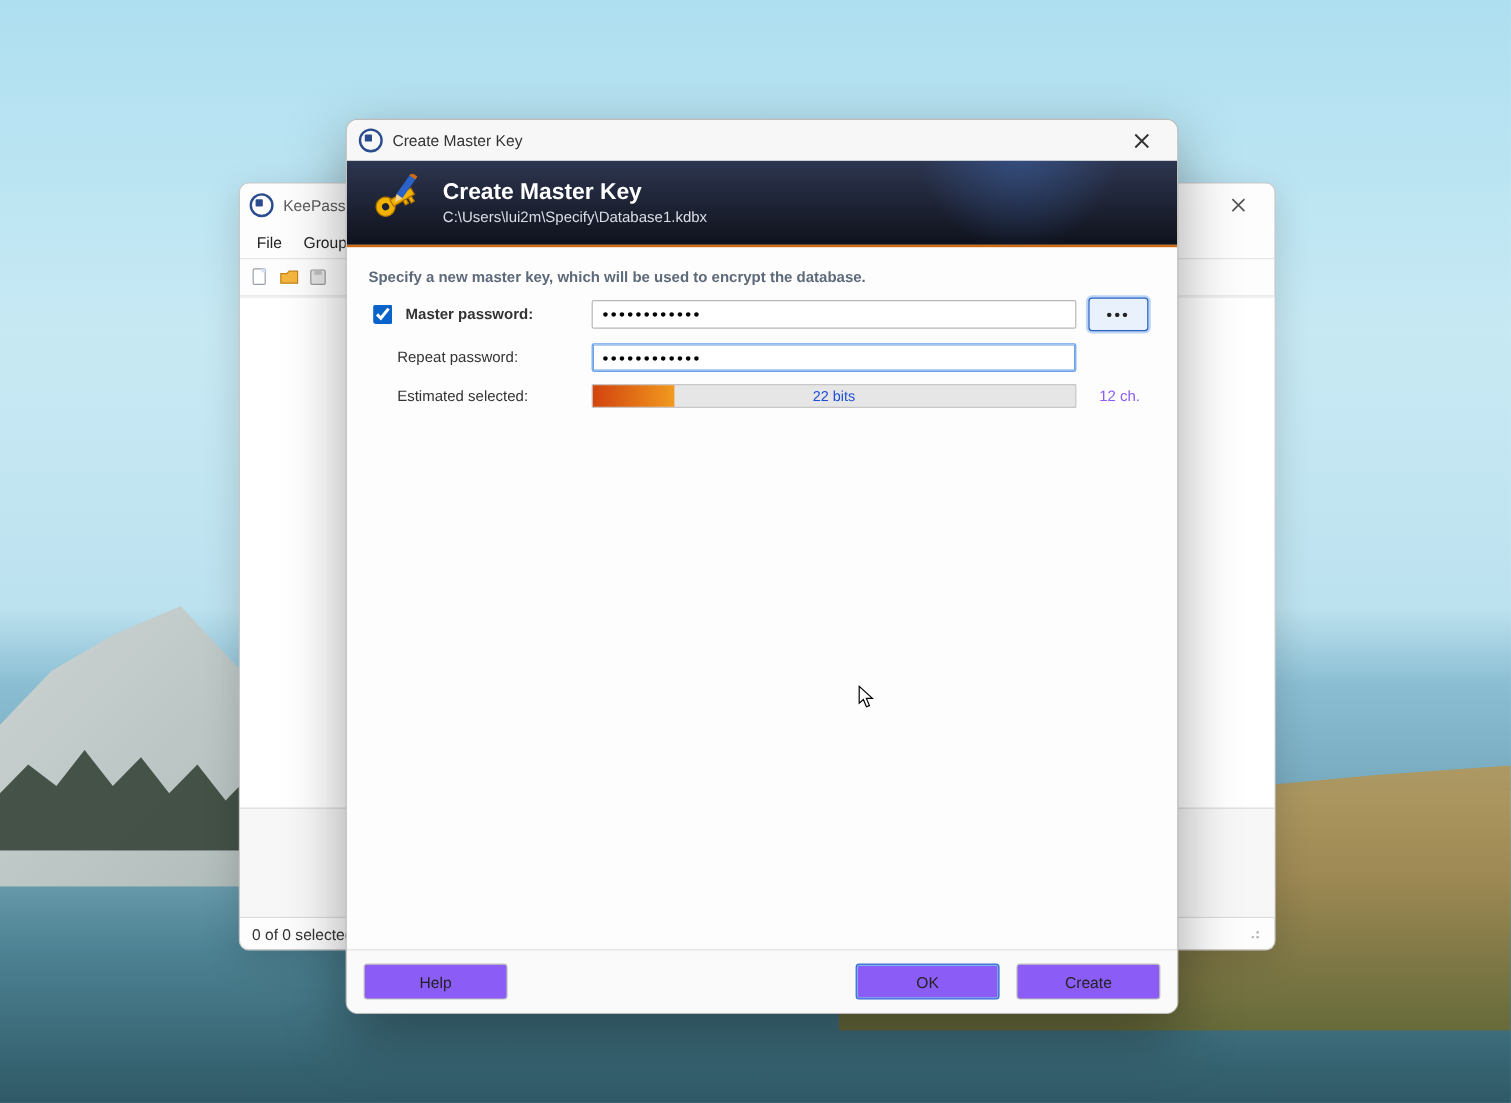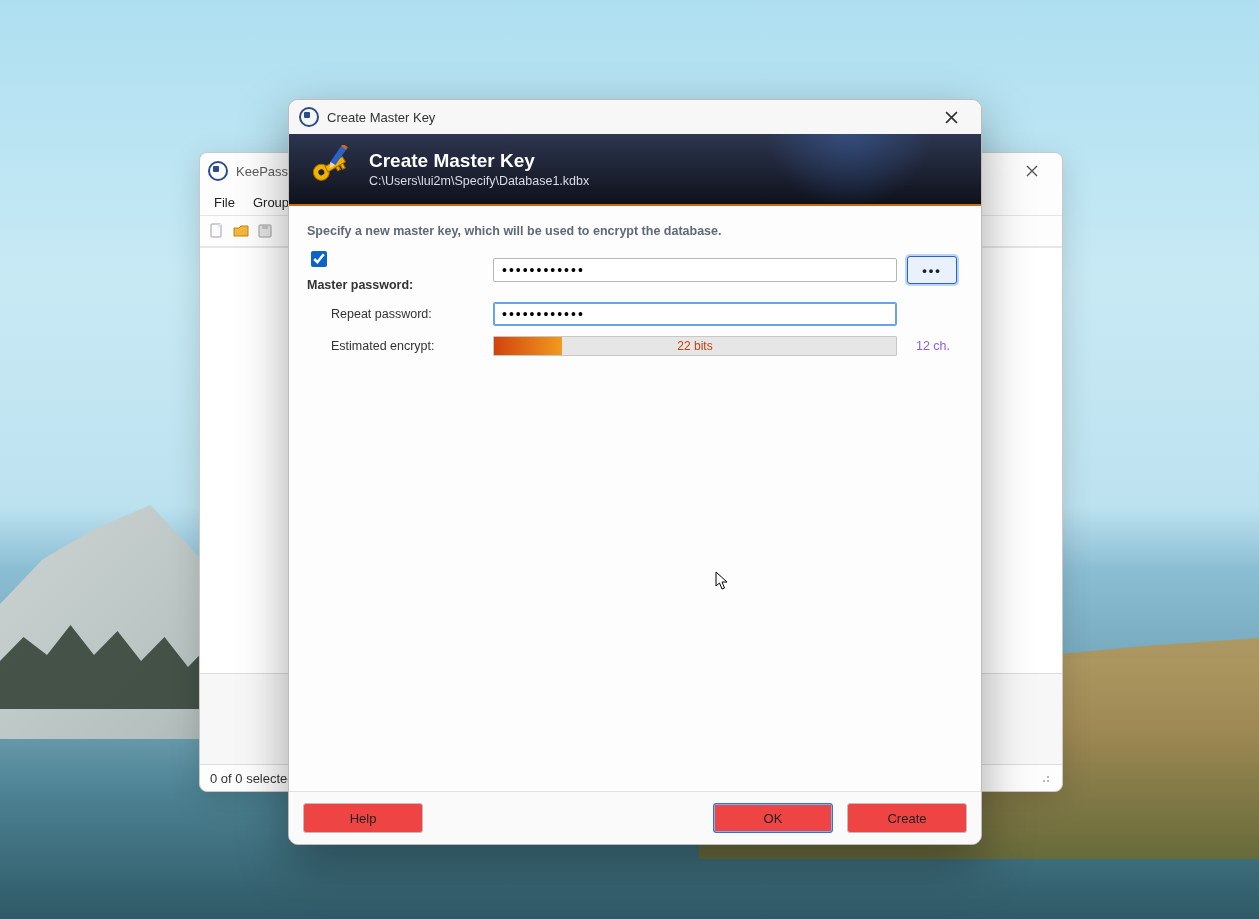--- a/index.html
+++ b/index.html
@@ -111,21 +111,21 @@
   }
   .intro1 { color:#5e6a7a; font-size:12.5px; margin-bottom:10px;font-weight:bold;}
   .intro2 { color:#5e6a7a; font-size:12.5px; line-height:1.35; margin-bottom:22px;}
 
   .form-grid {
     display:grid;
     grid-template-columns: 176px 1fr 56px;
     row-gap:10px; column-gap:10px;
     align-items:center;
   }
-  .chk-row { display:flex; align-items:flex-start; gap:8px;flex-direction:column; }
+  .chk-row { display:flex; align-items:center; gap:8px; }
   input[type=checkbox]{
     width:16px; height:16px; accent-color:#0a63c9;
   }
   .lbl { color:#333; font-size:12.5px; }
   .indent { padding-left:24px; }
 
   input.pw {
     width:100%; box-sizing:border-box;
     height:24px; padding:2px 8px;
     border:1px solid #b7b7b7; border-radius:2px;
@@ -150,38 +150,38 @@
     height:18px; border:1px solid #c7c7c7; background:#e6e6e6;
     position:relative; border-radius:1px;
   }
   .quality-row .fill {
     position:absolute; left:0; top:0; bottom:0;
     background:linear-gradient(90deg,#d2430e 0%, #f29a1f 100%);
   }
   .quality-row .bits {
     position:absolute; left:0; right:0; top:0; bottom:0;
     display:flex; align-items:center; justify-content:center;
-    font-size:12px; color:#c2410c;
+    font-size:12px; color:#1d4ed8;
   }
   .charcount { font-size:12.5px; color:#8b5cf6; text-align:center; padding-right:4px;}
 
   .expert-row { display:flex; align-items:center; gap:8px; margin-top:14px;}
   .cb-empty {
     width:15px; height:15px; border:1px solid #8a8a8a; border-radius:3px; background:#fff;
   }
 
   .dlg-buttons {
     height:52px; border-top:1px solid #e1e1e1;
     display:flex; align-items:center; padding:0 14px; gap:14px;
     background:#fafafa;
   }
   .btn {
     min-width:86px; height:28px; padding:0 16px;
     border:1px solid #bdbdbd; border-radius:3px;
-    background:#ef4444; color:#222; font-size:13px;
+    background:#8b5cf6; color:#222; font-size:13px;
     display:flex; align-items:center; justify-content:center;
     cursor:pointer;
   }
   .btn.primary { border-color:#2f74d0; box-shadow:inset 0 0 0 1px #7fb1ef; }
   .spacer { flex:1; }
 
   
   .cursor {
     position:absolute; left:715px; top:571px; width:14px; height:20px;
     pointer-events:none;
@@ -286,21 +286,21 @@
       </div>
       <input class="pw" type="text" readonly="" value="••••••••••••" style="">
       <div class="reveal-btn">
         <span>•••</span>
       </div>
 
       <div class="lbl indent">Repeat password:</div>
       <input class="pw focus" type="text" readonly="" value="••••••••••••" style="">
       <span></span>
 
-      <div class="lbl indent">Estimated encrypt:</div>
+      <div class="lbl indent">Estimated selected:</div>
       <div class="quality-row">
         <div class="bar">
           <div class="fill" style="width:17%"></div>
           <div class="bits">22 bits</div>
         </div>
       </div>
       <div class="charcount">12 ch.</div>
     </div>
 
   </div>

